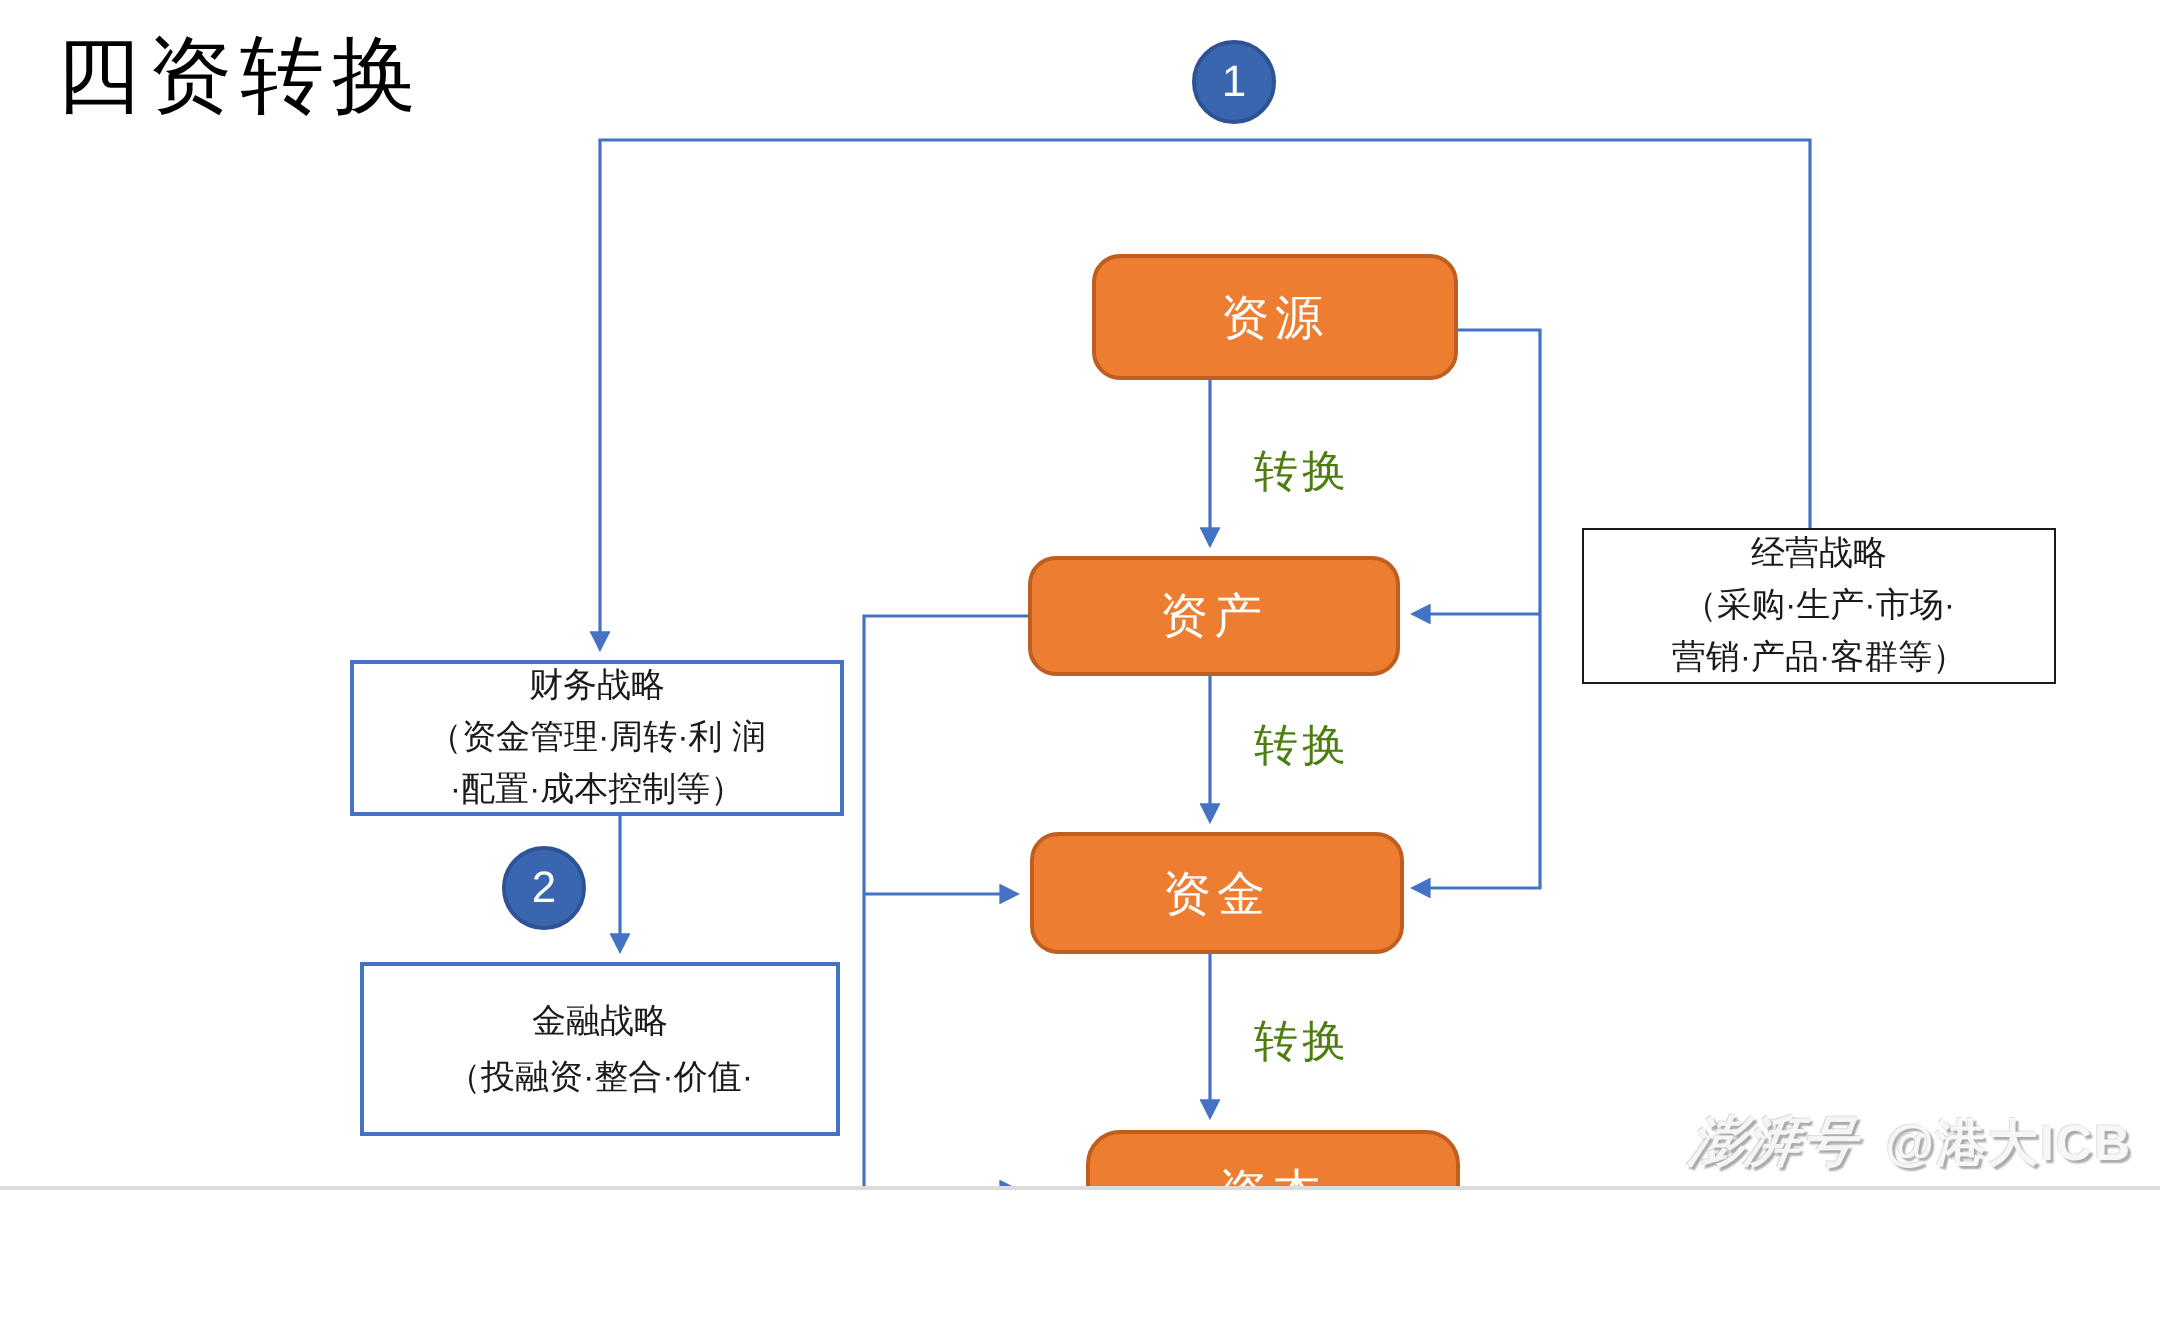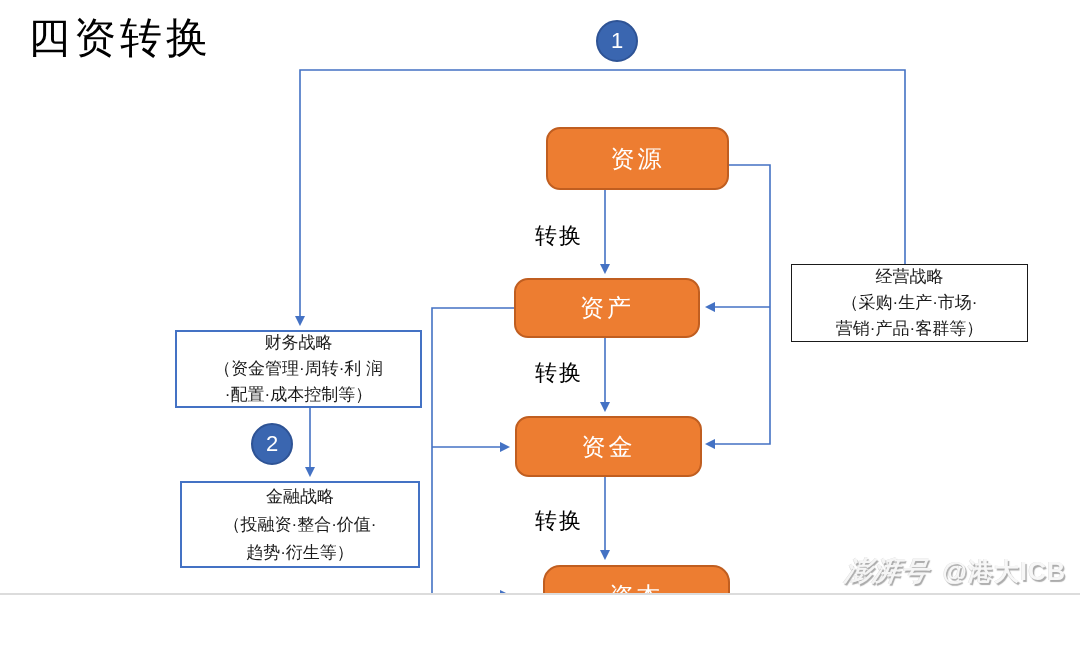--- a/index.html
+++ b/index.html
@@ -15,22 +15,22 @@
   .flow-node{
     position:absolute;background:#ED7D31;border:2px solid #C05E20;border-radius:14px;
     color:#ffffff;font-size:24px;letter-spacing:3px;
     display:flex;align-items:center;justify-content:center;box-sizing:border-box;
   }
   .node-ziyuan{left:514px;top:127px;width:183px;height:63px;margin-left:32px;}
   .node-zichan{left:514px;top:278px;width:186px;height:60px;}
   .node-zijin{left:515px;top:416px;width:187px;height:61px;}
   .node-ziben{left:543px;top:565px;width:187px;height:61px;border-radius:17px;}
   .transform-label{
-    position:absolute;left:535px;width:140px;text-align:left;
-    font-size:22px;color:#000000;letter-spacing:2px;
+    position:absolute;left:535px;width:140px;text-align:right;
+    font-size:22px;color:#4d7c0f;letter-spacing:2px;
   }
   .tl-1{top:221px;} .tl-2{top:358px;} .tl-3{top:506px;}
   .strategy-box{
     position:absolute;background:#ffffff;box-sizing:border-box;
     display:flex;flex-direction:column;align-items:center;justify-content:center;
     text-align:right;color:#1a1a1a;font-size:17px;line-height:26px;
   }
   .box-business{left:791px;top:264px;width:237px;height:78px;border:1.5px solid #1a1a1a;}
   .box-financial{left:175px;top:330px;width:247px;height:78px;border:2px solid #4472C4;}
   .box-finance{left:180px;top:481px;width:240px;height:87px;border:2px solid #4472C4;line-height:28px;}
@@ -108,21 +108,20 @@
 
   <div class="strategy-box box-financial">
     <div class="strategy-line">财务战略</div>
     <div class="strategy-line">（资金管理·周转·利 润</div>
     <div class="strategy-line">·配置·成本控制等）</div>
   </div>
 
   <div class="strategy-box box-finance">
     <div class="strategy-line">金融战略</div>
     <div class="strategy-line">（投融资·整合·价值·</div>
-    <div class="strategy-line">趋势·衍生等）</div>
   </div>
 
   <div class="num-badge badge-1">1</div>
   <div class="num-badge badge-2">2</div>
 
   <div class="watermark">
     <span class="wm-brand">澎湃号</span>
     <span class="wm-account">@港大ICB</span>
   </div>
 

